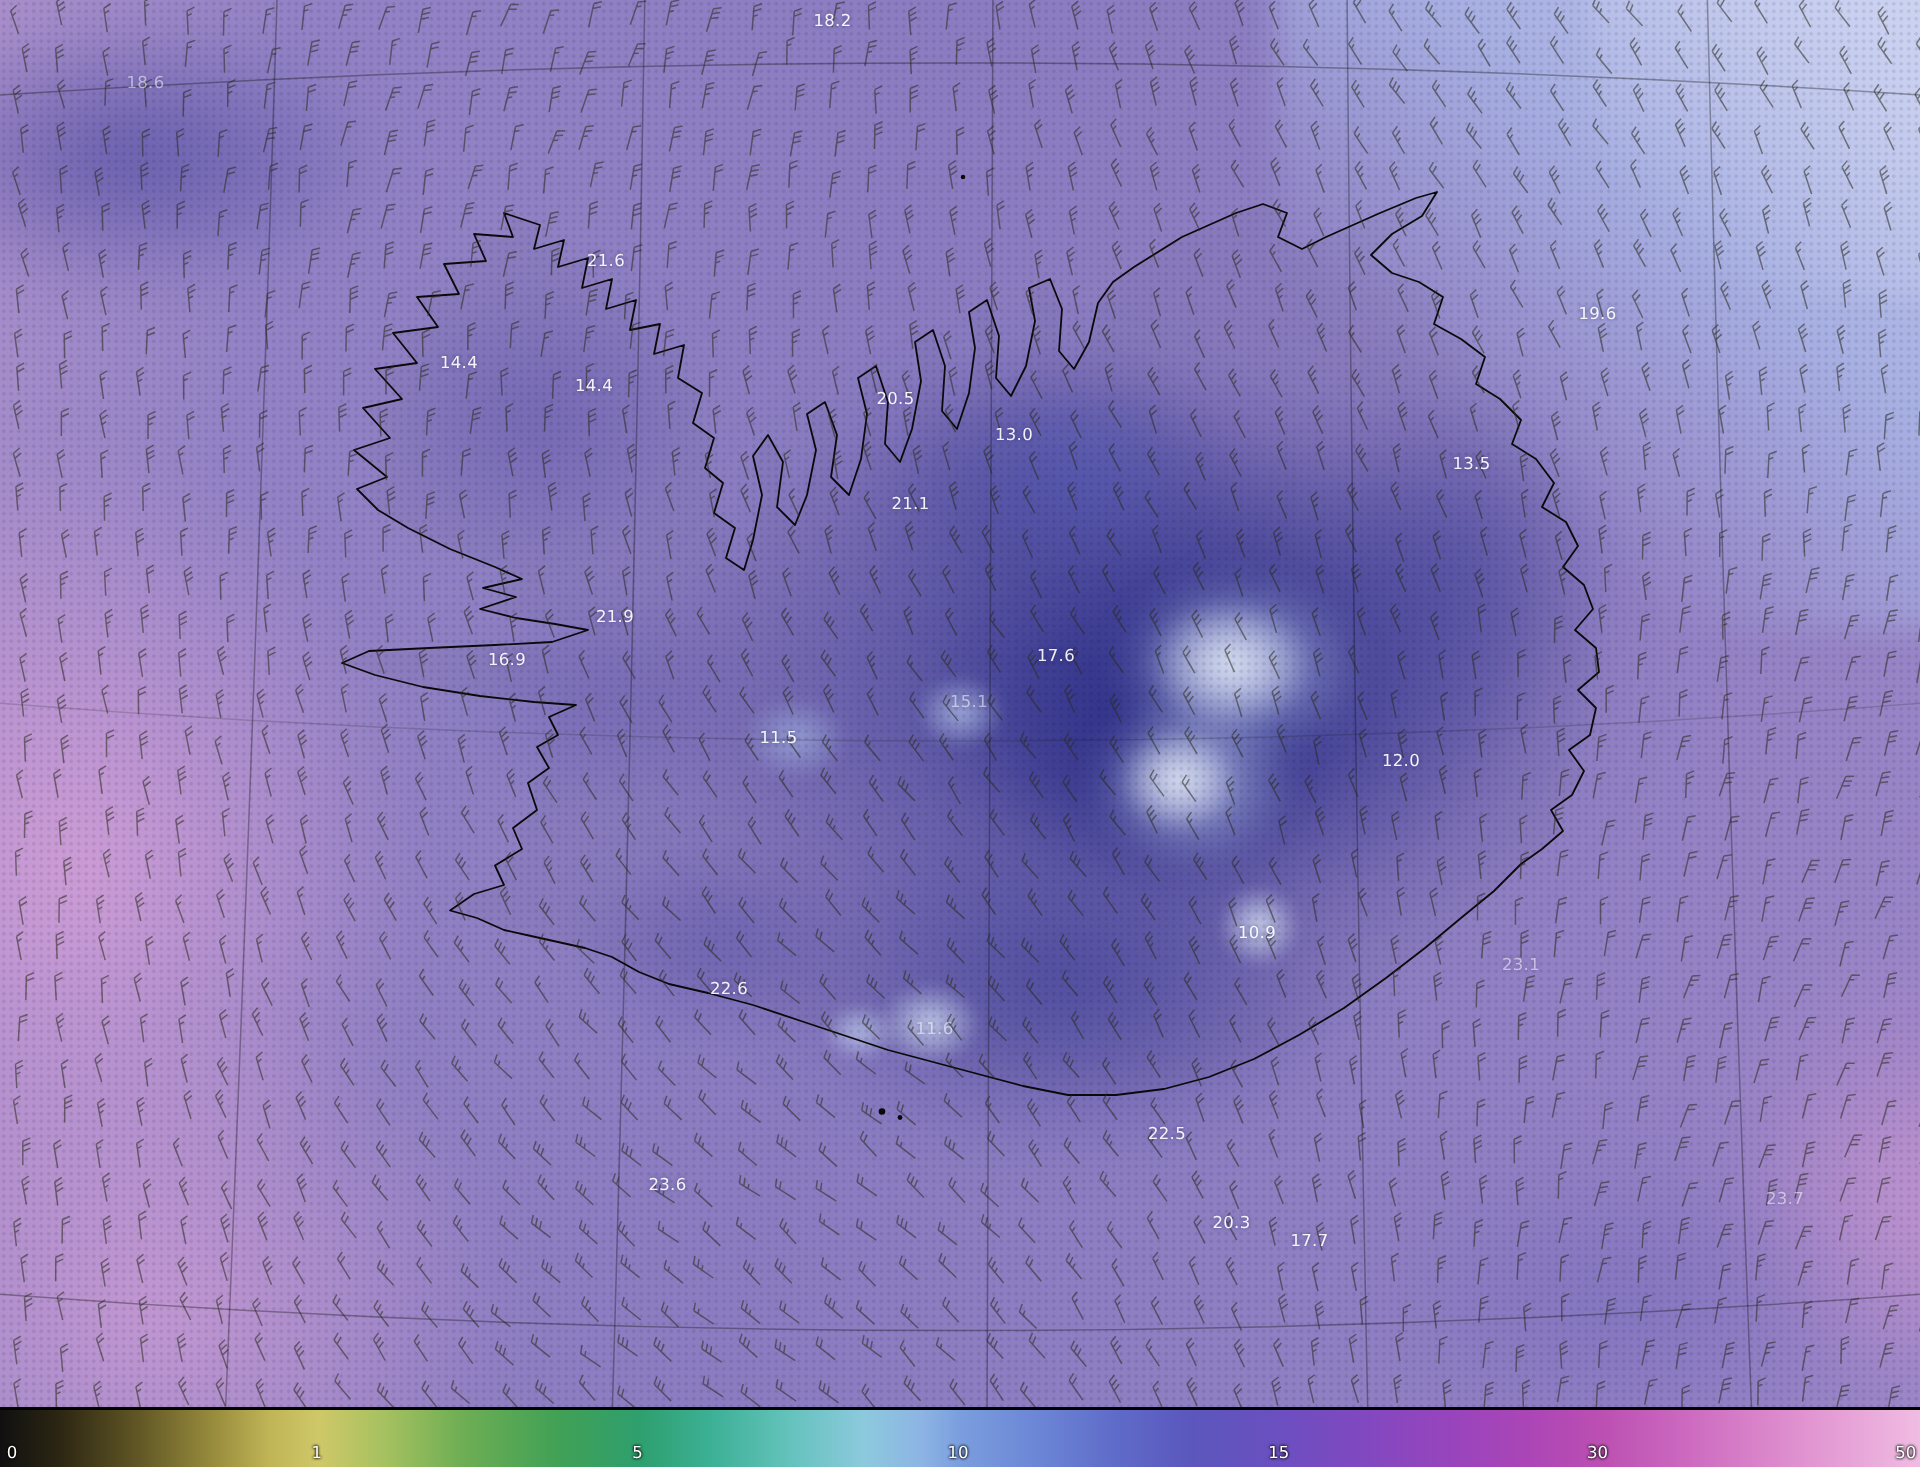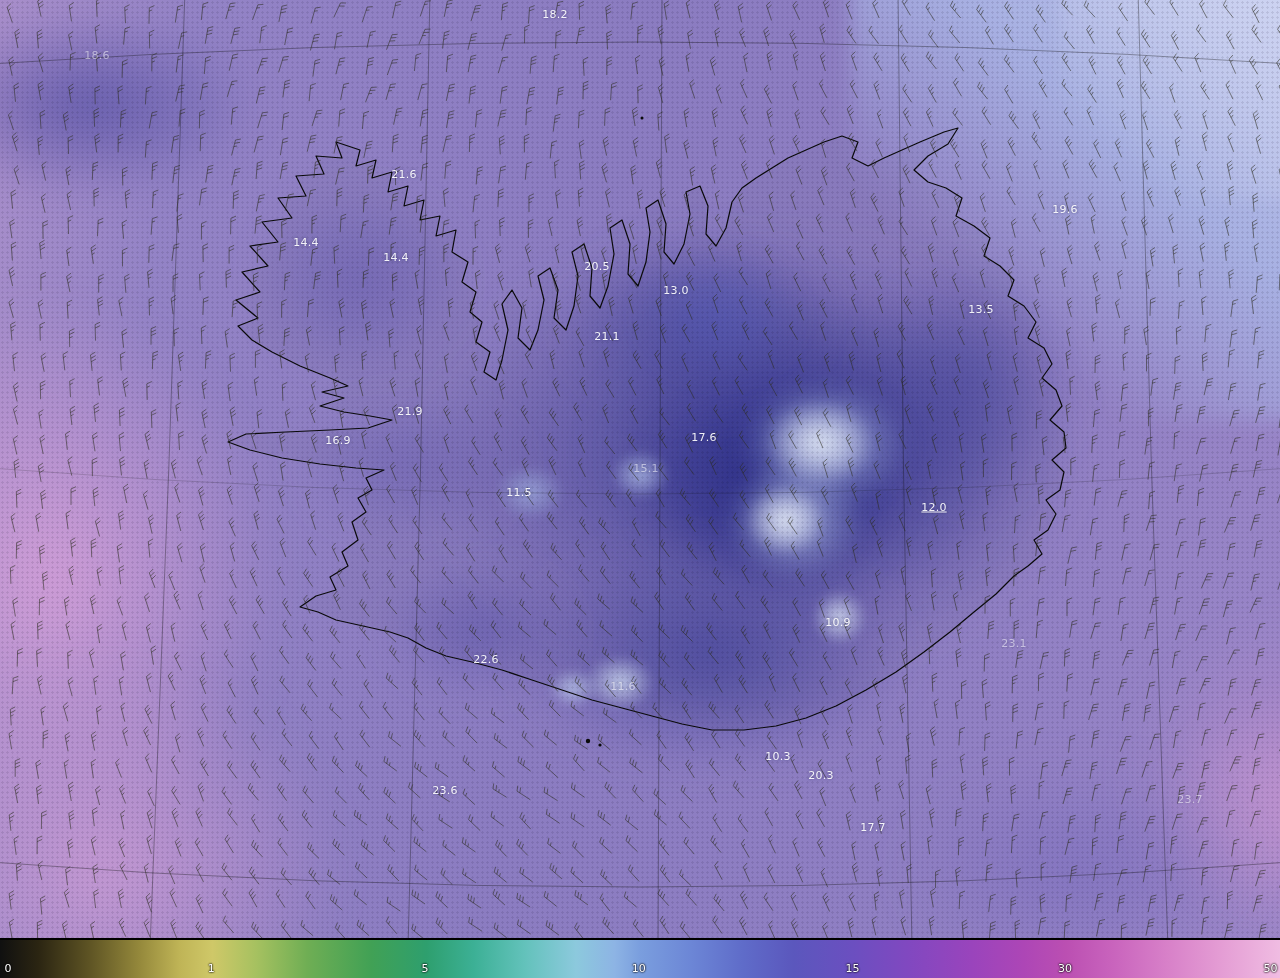--- a/index.html
+++ b/index.html
@@ -123,28 +123,28 @@
         <div class="value-label" style="left: 306px; top: 242px;">14.4</div>
         <div class="value-label" style="left: 396px; top: 257px;">14.4</div>
         <div class="value-label" style="left: 676px; top: 290px;">13.0</div>
         <div class="value-label" style="left: 981px; top: 309px;">13.5</div>
         <div class="value-label" style="left: 607px; top: 336px;">21.1</div>
         <div class="value-label" style="left: 410px; top: 411px; text-align: center;">21.9</div>
         <div class="value-label" style="left: 338px; top: 440px;">16.9</div>
         <div class="value-label dim" style="left: 646px; top: 468px;">15.1</div>
         <div class="value-label" style="left: 704px; top: 437px;">17.6</div>
         <div class="value-label" style="left: 519px; top: 492px;">11.5</div>
-        <div class="value-label" style="left: 934px; top: 507px; text-decoration: underline;">12.0</div>
+        <div class="value-label" style="left: 934px; top: 507px;">12.0</div>
         <div class="value-label" style="left: 838px; top: 622px;">10.9</div>
         <div class="value-label" style="left: 486px; top: 659px;">22.6</div>
         <div class="value-label dim" style="left: 1014px; top: 643px;">23.1</div>
         <div class="value-label dim" style="left: 623px; top: 686px;">11.6</div>
-        <div class="value-label" style="left: 778px; top: 756px;">10.3</div>
+        <div class="value-label" style="left: 778px; top: 756px;">22.5</div>
         <div class="value-label" style="left: 445px; top: 790px;">23.6</div>
-        <div class="value-label" style="left: 821px; top: 775px;">20.3</div>
+        <div class="value-label" style="left: 821px; top: 815px;">20.3</div>
         <div class="value-label" style="left: 873px; top: 827px;">17.7</div>
         <div class="value-label dim" style="left: 1190px; top: 780px; margin-top: 19px;">23.7</div>
       </div>
 
   </div>
 
   <div id="colorbar">
     <div id="colorbar-gradient" style="background: linear-gradient(to right, rgb(16, 16, 16) 0%, rgb(43, 37, 18) 3%, rgb(94, 84, 36) 7%, rgb(150, 138, 60) 11%, rgb(191, 180, 86) 14%, rgb(207, 200, 104) 16.6%, rgb(166, 193, 96) 20%, rgb(111, 174, 84) 24%, rgb(65, 161, 85) 29%, rgb(46, 159, 110) 33.3%, rgb(60, 176, 149) 37%, rgb(99, 194, 187) 41%, rgb(140, 201, 221) 45%, rgb(141, 180, 228) 48%, rgb(122, 158, 222) 50%, rgb(108, 134, 214) 54%, rgb(95, 108, 201) 58%, rgb(91, 87, 189) 62%, rgb(107, 79, 192) 66.6%, rgb(129, 72, 192) 71%, rgb(154, 68, 188) 76%, rgb(173, 70, 182) 80%, rgb(187, 79, 178) 83.3%, rgb(201, 100, 189) 87%, rgb(215, 127, 200) 91%, rgb(227, 154, 211) 95%, rgb(240, 188, 226) 100%);"></div>
     <div id="colorbar-ticks">
         <span class="cb-tick left" style="left: 0.2%;">0</span>

